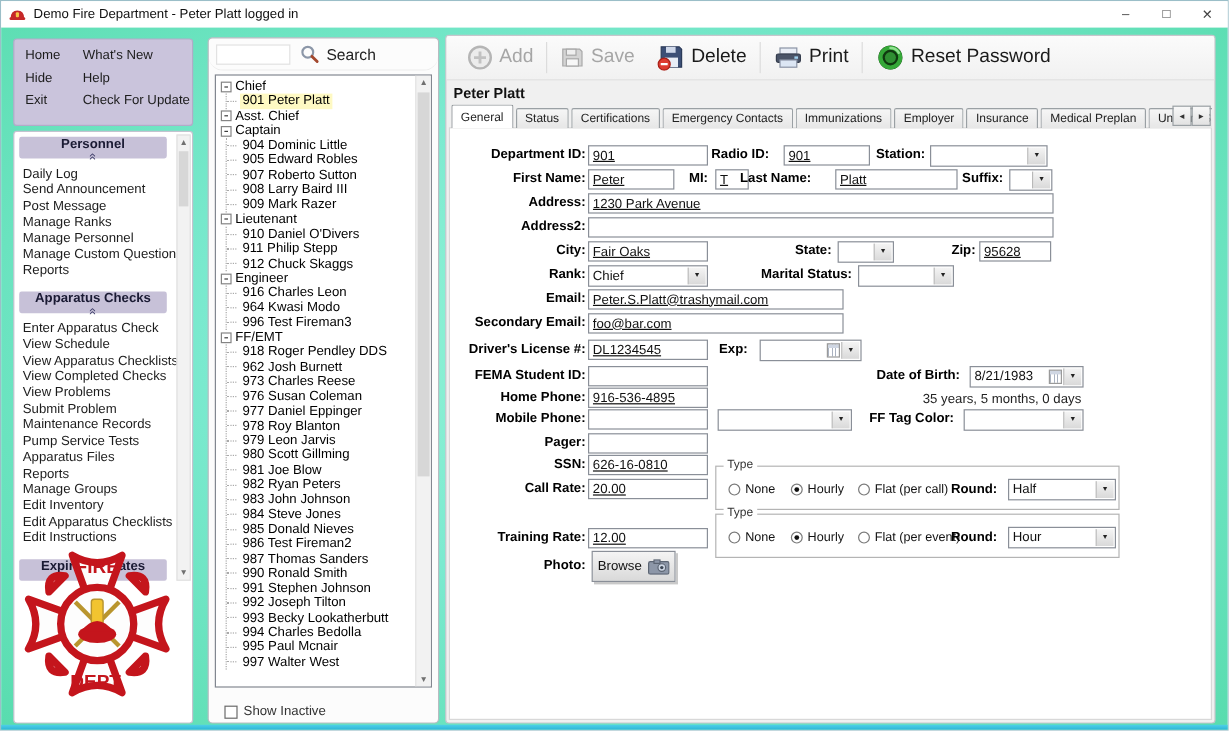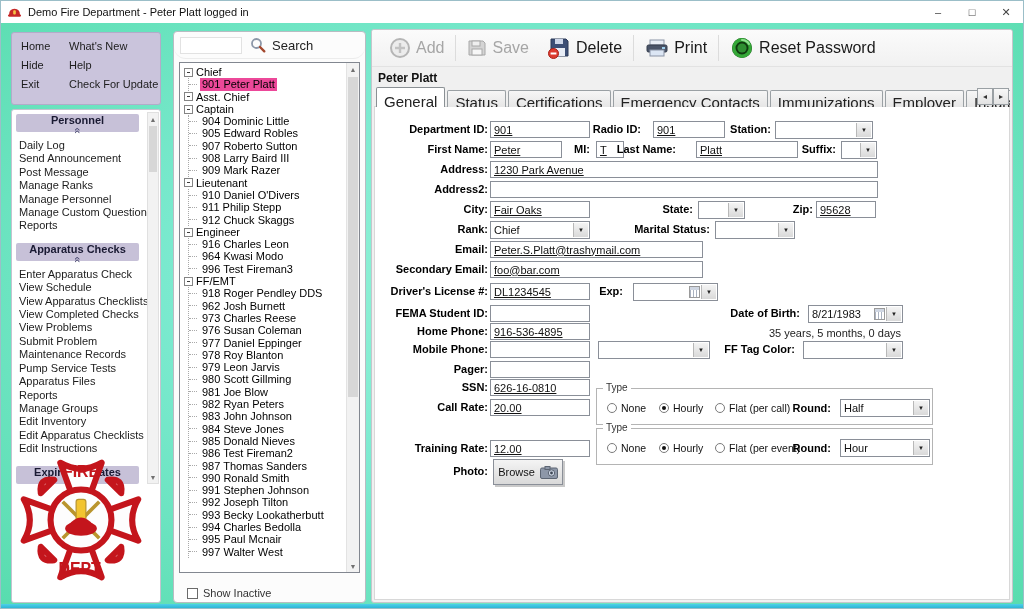--- a/index.html
+++ b/index.html
@@ -45,34 +45,34 @@
   .search-label { font-size:13px; color:#222; }
   .tree-box { position:absolute; left:5px; right:5px; top:30px; bottom:29px; border:1px solid #828790; background:#fff; overflow:hidden; padding:3px 14px 2px 4px; }
   .tree-scroll { position:absolute; right:0; top:0; bottom:0; width:13px; background:#f2f2f2; border-left:1px solid #e3e3e3; }
   .tree-row { display:flex; align-items:center; gap:3px; font-size:11px; line-height:12.3px; height:12.3px; white-space:nowrap; color:#000; }
   .expander { flex:0 0 auto; width:9px; height:9px; border:1px solid #848484; background:#fff; position:relative; cursor:pointer; }
   .expander::before { content:""; position:absolute; left:2px; right:2px; top:3px; height:1px; background:#3c3c3c; }
   .tree-children { margin-left:4px; border-left:1px dotted #a9a9a9; }
   .tree-item { font-size:11px; line-height:12.3px; height:12.3px; white-space:nowrap; cursor:pointer; color:#000; display:flex; align-items:center; }
   .tree-item::before { content:""; width:8px; border-top:1px dotted #a9a9a9; margin-right:3px; flex:0 0 auto; }
   .tree-item .lbl { padding:0 2px; }
-  .tree-item.selected .lbl { background:#ec4899;text-align:center; }
+  .tree-item.selected .lbl { background:#fef9c3;text-align:center; }
   .show-inactive { position:absolute; left:13px; bottom:3px; display:flex; align-items:center; gap:5px; }
   .cbx { width:11px; height:11px; border:1px solid #6a6a6a; background:#fff; }
   .show-inactive-label { font-size:11px; color:#333; }
 
   
   .detail-panel { position:absolute; left:370px; top:6px; right:10px; bottom:5px; background:#f0f0f0; border:1px solid #c6c6cc; border-radius:3px; overflow:hidden; }
   .toolbar { position:absolute; left:0; top:0; right:0; height:37px; background:linear-gradient(#fbfbfb,#f1f1f1); border-bottom:1px solid #e2e2e2; display:flex; align-items:center; padding-left:8px; }
   .tb-btn { display:flex; align-items:center; gap:5px; padding:3px 9px; font-size:16px; color:#1a1a1a; cursor:pointer; }
   .tb-btn.disabled { color:#a6a6a6; cursor:default; }
   .tb-sep { width:1px; height:26px; background:#dcdcdc; margin:0 2px; }
   .person-name { position:absolute; left:6px; top:41px; font-size:12px; font-weight:bold; color:#111; }
   .tabs-strip { position:absolute; left:4px; right:2px; top:57px; height:20px; display:flex; align-items:flex-end; white-space:nowrap; overflow:hidden; z-index:5; }
-  .tab { font-size:15px; color:#222; padding:3px 7px 3px; border:1px solid #9aa0a4; border-bottom:none; background:linear-gradient(#f6f6f6,#e6e6e6); margin-right:2px; height:17px; border-radius:2px 2px 0 0; cursor:pointer; flex:0 0 auto; }
+  .tab { font-size:10px; color:#222; padding:3px 7px 3px; border:1px solid #9aa0a4; border-bottom:none; background:linear-gradient(#f6f6f6,#e6e6e6); margin-right:2px; height:17px; border-radius:2px 2px 0 0; cursor:pointer; flex:0 0 auto; }
   .tab.active { background:#fff; height:20px; padding-top:5px; border-color:#8a9094; position:relative; z-index:6; }
   .tab-scrollers { position:absolute; right:3px; top:58px; display:flex; z-index:7; }
   .tab-scroller { width:16px; height:17px; border:1px solid #9aa0a4; background:linear-gradient(#f8f8f8,#e2e2e2); font-size:8px; color:#333; display:flex; align-items:center; justify-content:center; cursor:pointer; }
   .form-area { position:absolute; left:2px; right:2px; top:76px; bottom:2px; background:#fff; border:1px solid #d8d8d8; }
 
   .flbl { position:absolute; font-size:11px; font-weight:bold; color:#000; text-align:right; height:14px; white-space:nowrap; }
   .tbx { position:absolute; height:17px; border:1px solid #8a8f98; font-size:11px; padding:0 3px; color:#111; background:#fff;text-decoration:underline; }
   .combo { position:absolute; height:18px; border:1px solid #8a8f98; background:#fff; }
   .cval { position:absolute; left:3px; top:2px; font-size:11px; color:#111; white-space:nowrap; }
   .carr { position:absolute; right:1px; top:1px; bottom:1px; width:15px; background:linear-gradient(#f4f4f4,#d9d9d9); border-left:1px solid #b8b8b8; font-size:6px; color:#222; display:flex; align-items:center; justify-content:center; }

